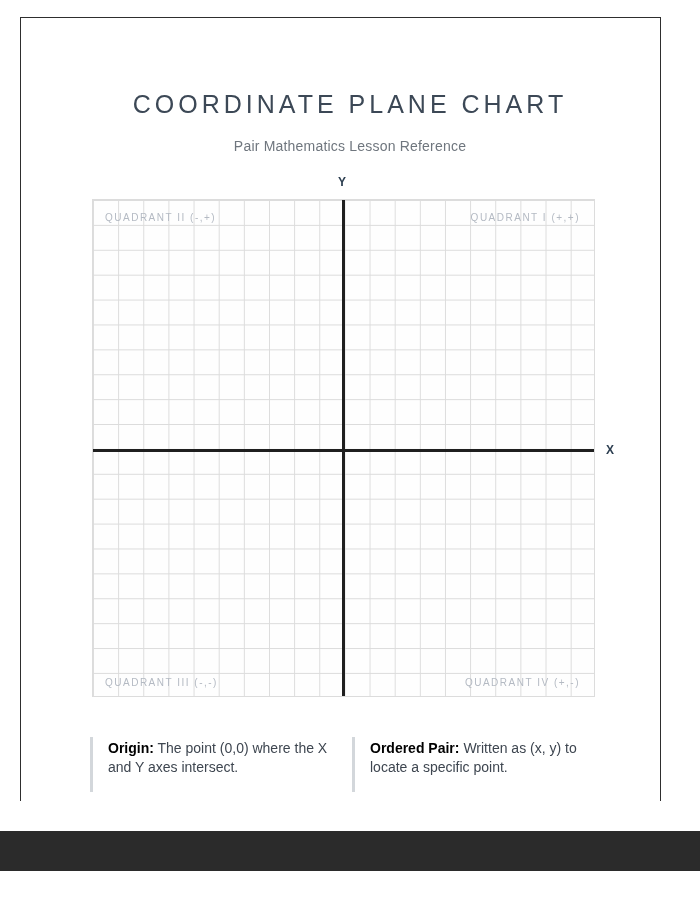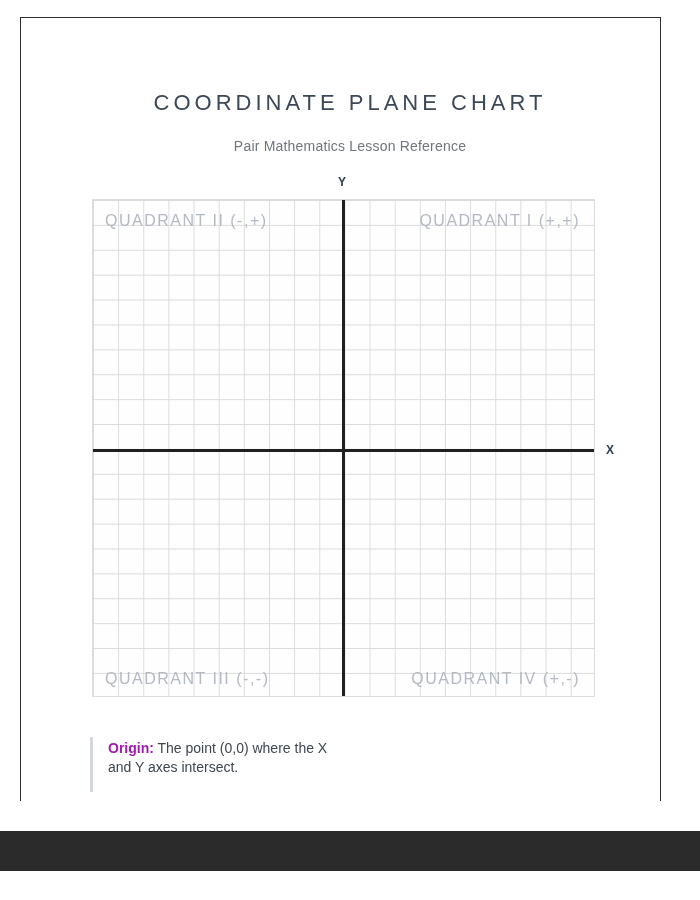--- a/index.html
+++ b/index.html
@@ -8,21 +8,21 @@
     font-family:"Liberation Sans", sans-serif;overflow:hidden;
     -webkit-font-smoothing:antialiased;
   }
   .page-frame{
     position:absolute;left:20px;top:17px;width:641px;height:784px;
     border-top:1.5px solid #2e2e2e;border-left:1.5px solid #2e2e2e;border-right:1.5px solid #2e2e2e;
     box-sizing:border-box;
   }
   .page-title{
     position:absolute;left:0;top:90px;width:700px;text-align:center;
-    font-size:22px;font-weight:400;letter-spacing:4px;color:#3c4856;
+    font-size:25px;font-weight:400;letter-spacing:4px;color:#3c4856;
   }
   .page-subtitle{
     position:absolute;left:0;top:138px;width:700px;text-align:center;
     font-size:14px;color:#6f767e;letter-spacing:0.2px;
   }
   .plane{
     position:absolute;left:92px;top:199px;width:503px;height:498px;
     box-sizing:border-box;border:1px solid #dcdcdc;background-color:#fefefe;
     background-image:
       linear-gradient(to right,#dcdcdc 1px,transparent 1px),
@@ -36,36 +36,36 @@
   .axis-x{
     position:absolute;top:calc(50% + 1px);left:0;height:3px;width:100%;
     background:#1f1f1f;
   }
   .axis-label{
     position:absolute;font-size:12px;font-weight:bold;color:#2c3e50;
   }
   .axis-label.y{left:330px;top:175px;width:24px;text-align:center;}
   .axis-label.x{left:606px;top:443px;}
   .quad-label{
-    position:absolute;font-size:16px;letter-spacing:1.5px;color:#b4bac3;
+    position:absolute;font-size:10px;letter-spacing:1.5px;color:#b4bac3;
     white-space:nowrap;
   }
   .quad-label.q2{left:12px;top:12px;}
   .quad-label.q1{right:14px;top:12px;margin-left:24px;}
   .quad-label.q3{left:12px;bottom:8px;}
   .quad-label.q4{right:14px;bottom:8px;margin-left:16px;}
   .definitions{
     position:absolute;left:90px;top:737px;width:520px;display:flex;
   }
   .definition{
     border-left:3px solid #d3d7db;padding:2px 10px 10px 15px;
     box-sizing:border-box;min-height:55px;
     font-size:14px;line-height:19px;color:#3e4650;
   }
-  .definition .term{font-weight:bold;color:#a21caf;}
+  .definition .term{font-weight:bold;color:#000000;}
   .definition.d1{width:262px;}
   .definition.d2{width:258px;}
   .footer-bar{
     position:absolute;left:0;top:831px;width:700px;height:40px;background:#2b2b2b;
   }
 </style>
 </head>
 <body>
 
 <div class="page-frame"></div>
@@ -83,15 +83,19 @@
   <div class="quad-label q1">QUADRANT I (+,+)</div>
   <div class="quad-label q3">QUADRANT III (-,-)</div>
   <div class="quad-label q4">QUADRANT IV (+,-)</div>
 </div>
 
 <div class="definitions">
   <div class="definition d1">
     <span class="term">Origin:</span> 
     <span>The point (0,0) where the X and Y axes intersect.</span>
   </div>
+  <div class="definition d2">
+    <span class="term">Ordered Pair:</span> 
+    <span>Written as (x, y) to locate a specific point.</span>
+  </div>
 </div>
 
 <div class="footer-bar"></div>
 
 </body></html>

